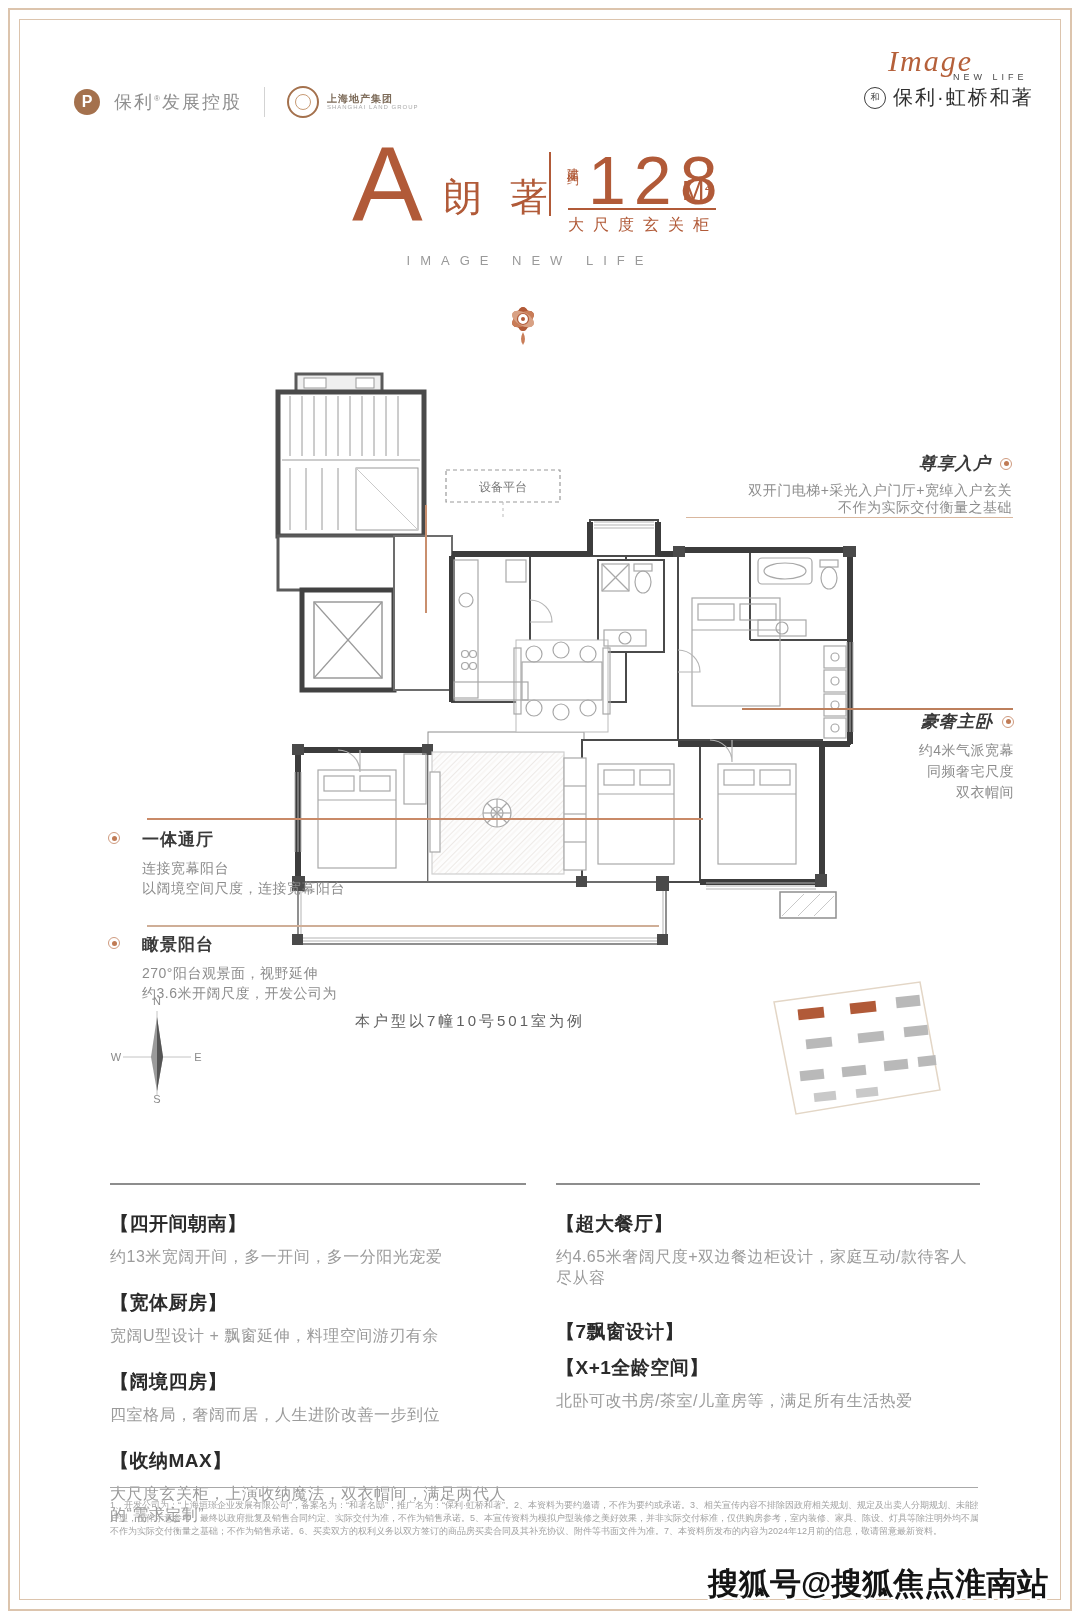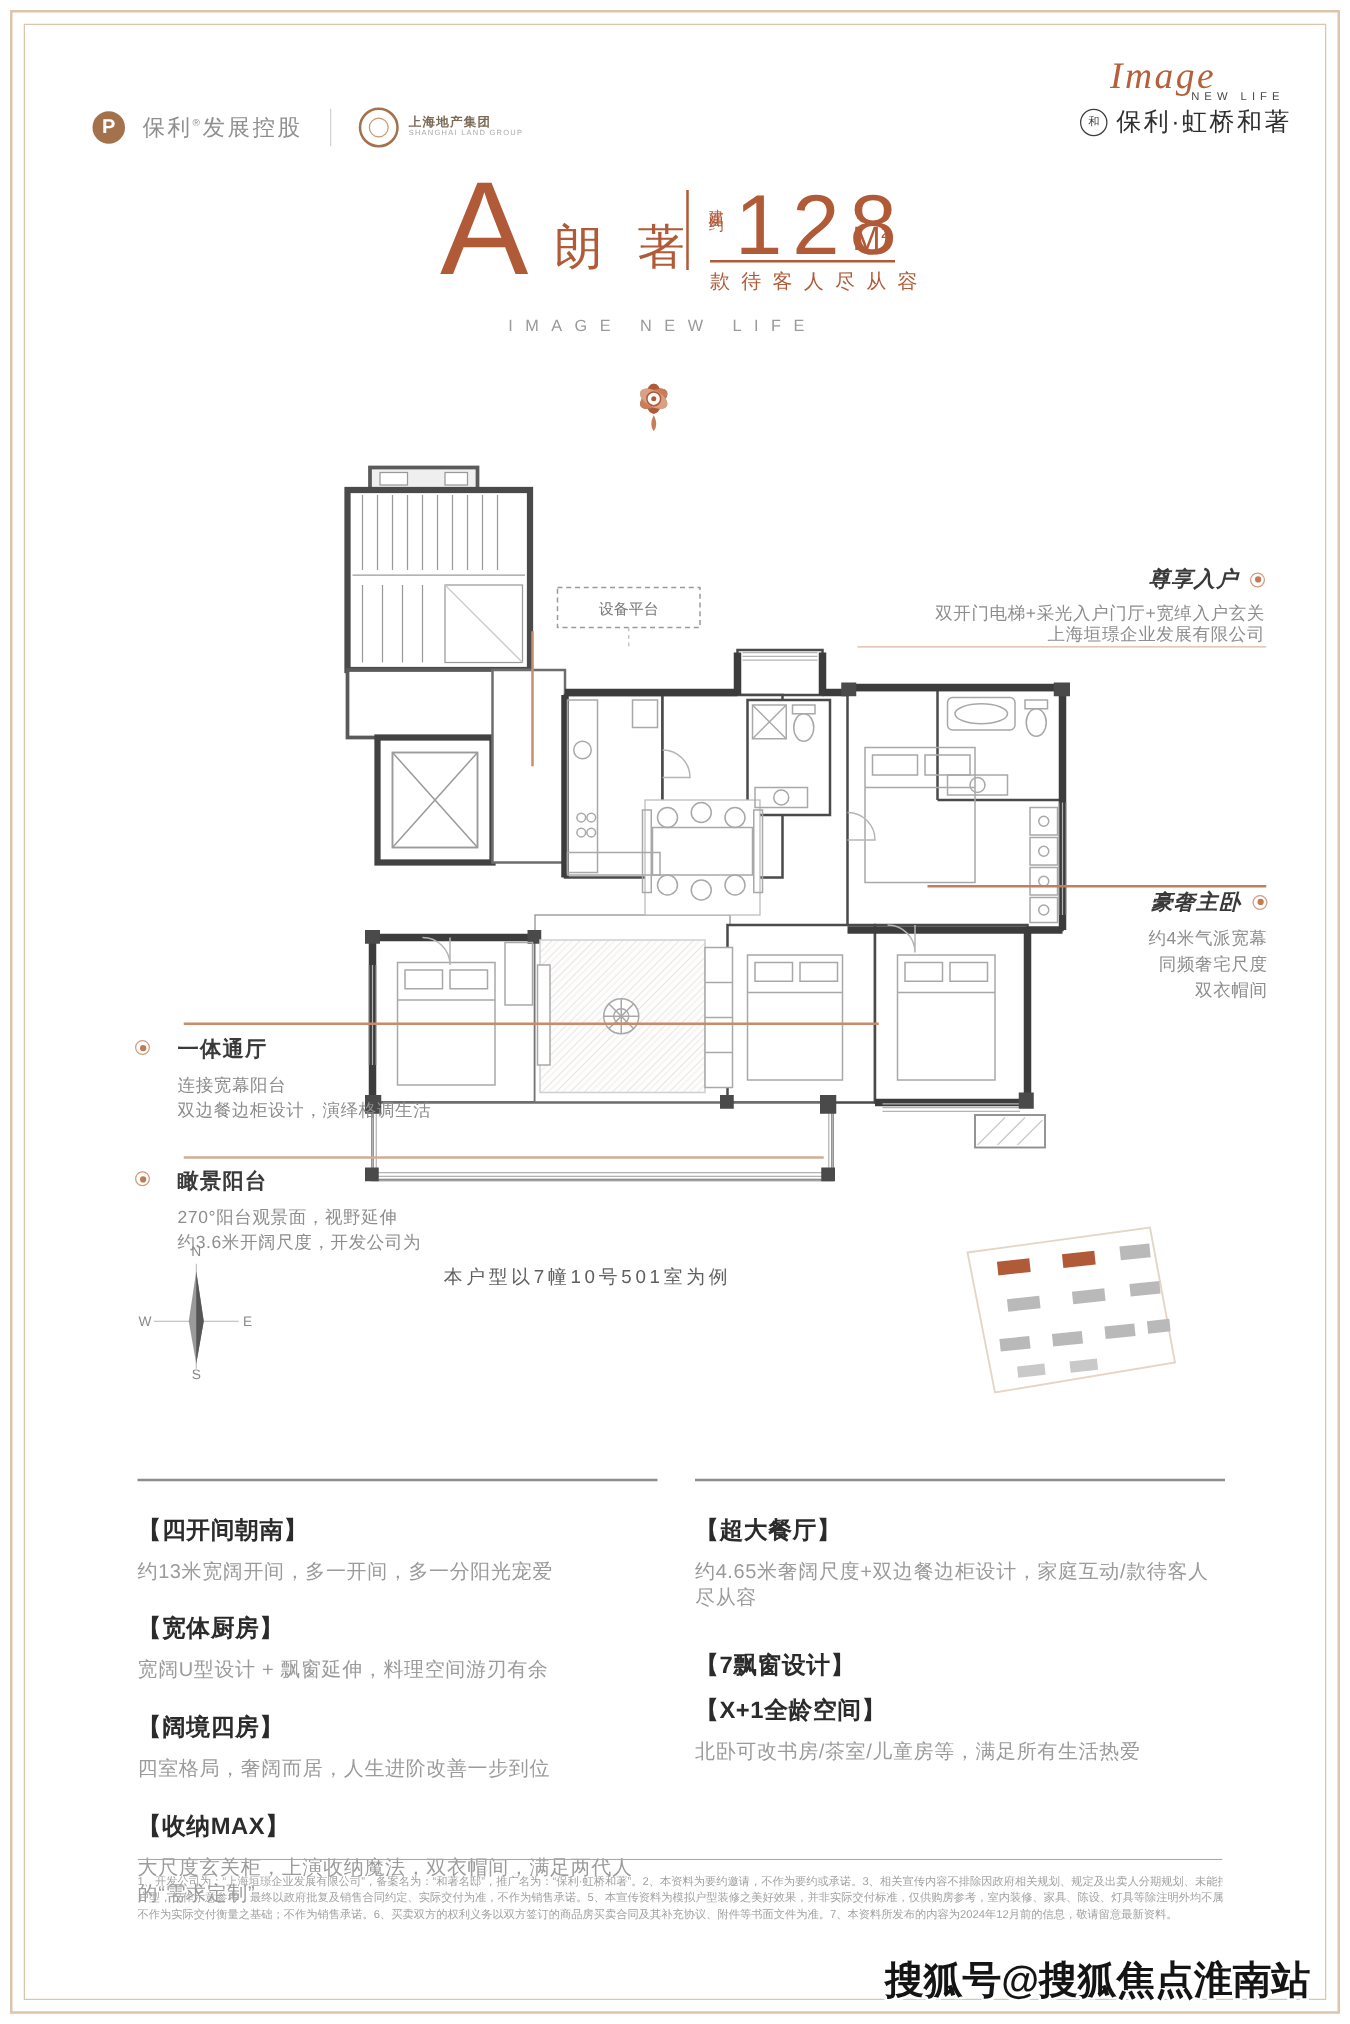--- a/index.html
+++ b/index.html
@@ -123,21 +123,21 @@
     <span class="project-name">保利·虹桥和著</span>
   </div>
 
   <div class="unit-letter">A</div>
   <div class="unit-name">朗著</div>
   <div class="title-divider"></div>
   <div class="area-label">建面约</div>
   <div class="area-value">128</div>
   <div class="area-unit"><span>M</span><sup>2</sup></div>
   <div class="area-rule"></div>
-  <div class="rooms-line">款待客人尽从容</div>
+  <div class="rooms-line">大尺度玄关柜</div>
   <div class="slogan">IMAGE NEW LIFE</div>
 
   <svg class="flower" width="44" height="50" viewBox="0 0 44 50">
     <g transform="translate(22,23)">
       <ellipse rx="6.5" ry="12" transform="rotate(0)" fill="#c97d58"></ellipse>
       <ellipse rx="6.5" ry="12" transform="rotate(60)" fill="#b15a38"></ellipse>
       <ellipse rx="6.5" ry="12" transform="rotate(120)" fill="#d8a184"></ellipse>
       <ellipse rx="6.5" ry="12" transform="rotate(180)" fill="#b15a38"></ellipse>
       <ellipse rx="6.5" ry="12" transform="rotate(240)" fill="#c97d58"></ellipse>
       <ellipse rx="6.5" ry="12" transform="rotate(300)" fill="#d8a184"></ellipse>
@@ -376,40 +376,40 @@
   <div class="leader" style="left:742px;top:708px;width:271px;height:1.5px;background:#bd7f5c;"></div>
   <div class="leader" style="left:147px;top:818px;width:556px;height:1.5px;background:#c98a68;"></div>
   <div class="leader" style="left:147px;top:925px;width:512px;height:1.5px;background:#cfae97;"></div>
 
   <div id="ann-entry" class="ann-right">
     <div class="ann-title-row">
       <span class="ann-title">尊享入户</span>
       <span class="bullet"></span>
     </div>
     <div class="ann-line">双开门电梯+采光入户门厅+宽绰入户玄关</div>
-    <div class="ann-line">上海垣璟企业发展有限公司</div>
+    <div class="ann-line">不作为实际交付衡量之基础</div>
   </div>
 
   <div id="ann-master" class="ann-right">
     <div class="ann-title-row">
       <span class="ann-title">豪奢主卧</span>
       <span class="bullet"></span>
     </div>
     <div class="ann-line">约4米气派宽幕</div>
     <div class="ann-line">同频奢宅尺度</div>
     <div class="ann-line">双衣帽间</div>
   </div>
 
   <div id="ann-living" class="ann-left">
     <div class="ann-title-row">
       <span class="bullet"></span>
       <span class="ann-title">一体通厅</span>
     </div>
     <div class="ann-line">连接宽幕阳台</div>
-    <div class="ann-line">双边餐边柜设计，演绎格调生活</div>
+    <div class="ann-line">以阔境空间尺度，连接宽幕阳台</div>
   </div>
 
   <div id="ann-balcony" class="ann-left">
     <div class="ann-title-row">
       <span class="bullet"></span>
       <span class="ann-title">瞰景阳台</span>
     </div>
     <div class="ann-line">270°阳台观景面，视野延伸</div>
     <div class="ann-line">约3.6米开阔尺度，开发公司为</div>
   </div>

